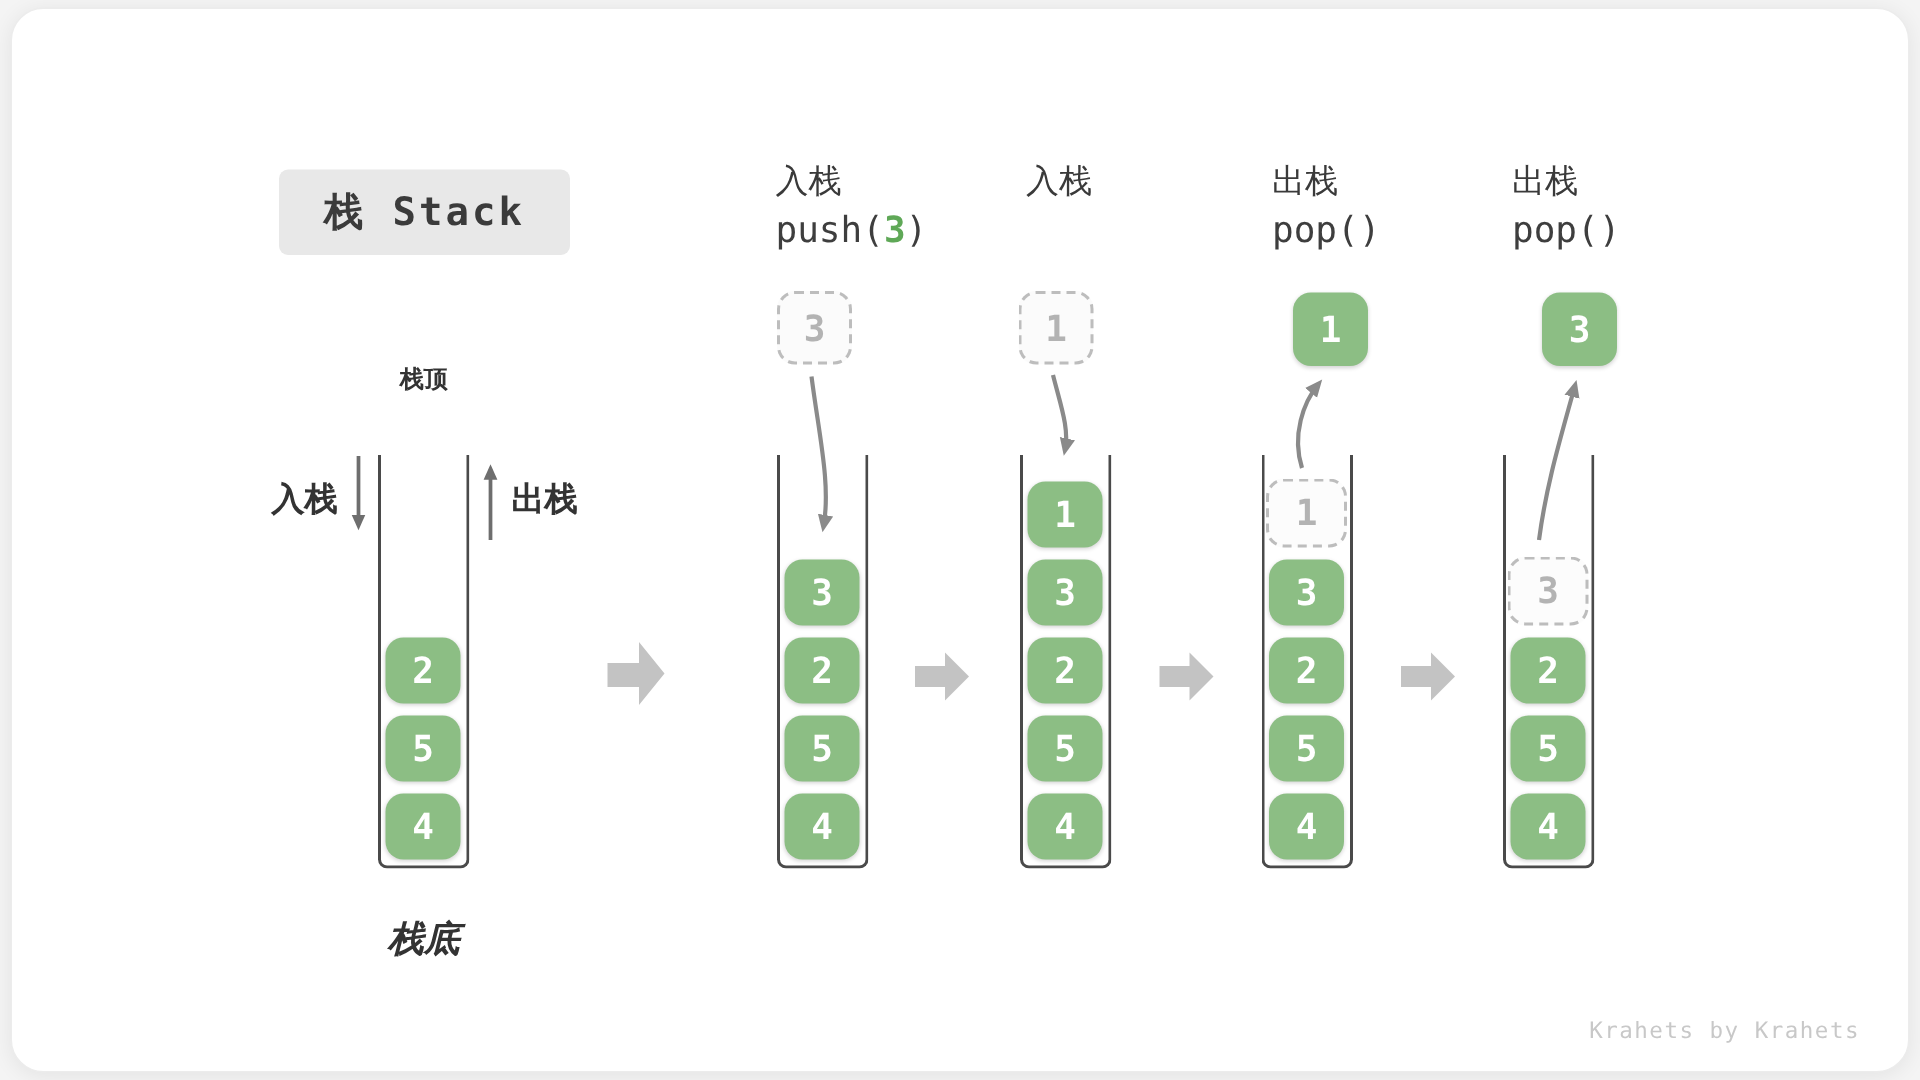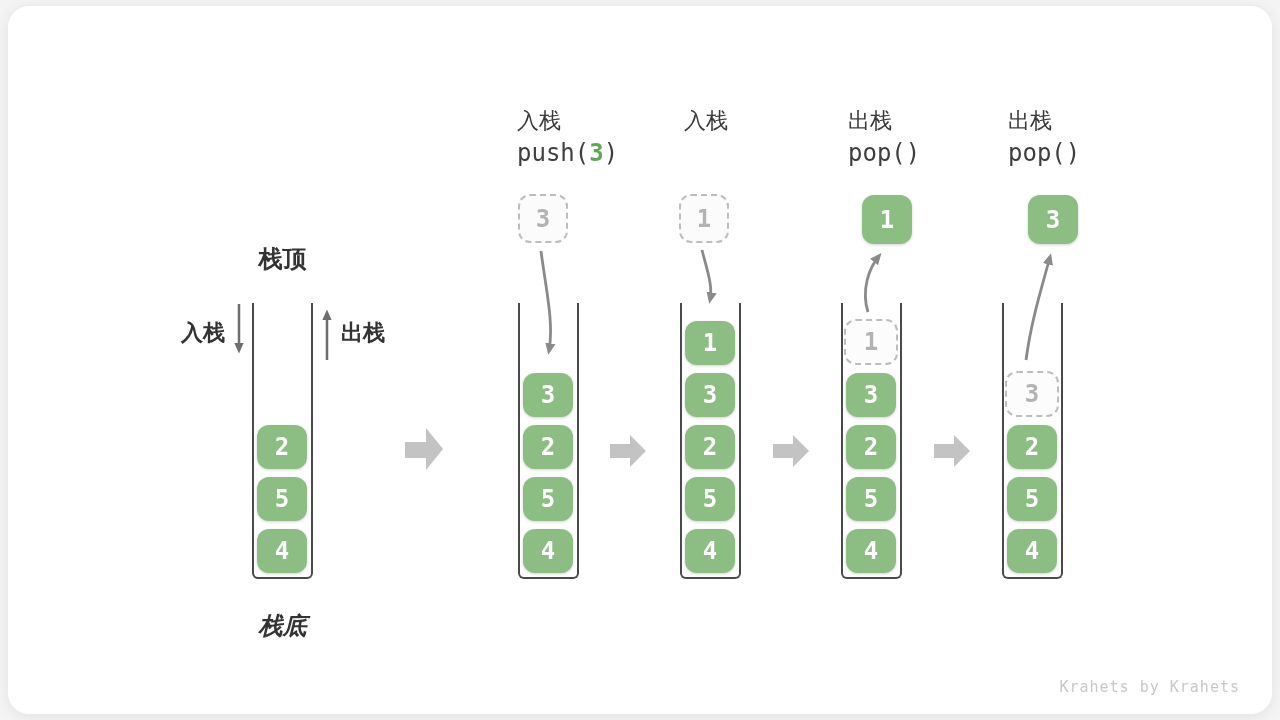--- a/index.html
+++ b/index.html
@@ -15,21 +15,21 @@
 
   
   .op{position:absolute;top:106px;width:170px;}
   .op-cn{font-size:22px;font-weight:500;color:#3a3a3a;line-height:30px;}
   .op-code{font-family:"DejaVu Sans Mono",monospace;font-size:24px;font-weight:500;
            color:#3e3e3e;line-height:34px;}
   .op-code .arg{color:#5fa857;font-weight:700;}
 
   
   .lbl{position:absolute;font-weight:700;color:#333333;}
-  .lbl-top{left:252px;top:243px;width:61px;text-align:center;font-size:24px;}
+  .lbl-top{left:252px;top:243px;width:61px;text-align:center;font-size:16px;}
   .lbl-bottom{left:252px;top:610px;width:61px;text-align:center;font-size:24px;font-style:italic;}
   .lbl-push{left:177px;top:318px;width:48px;text-align:right;font-size:22px;}
   .lbl-pop{left:341px;top:318px;width:48px;text-align:left;font-size:22px;}
 
   
   .stack{position:absolute;top:303px;width:61px;height:276px;box-sizing:border-box;
          border-left:2px solid #4a4a4a;border-right:2px solid #4a4a4a;
          border-bottom:2px solid #4a4a4a;border-radius:0 0 6px 6px;background:#ffffff;}
   .cell{position:absolute;left:3px;width:50px;height:44px;border-radius:12px;background:#8cbe84;
         color:#ffffff;font-family:"DejaVu Sans Mono",monospace;font-size:24px;font-weight:700;
@@ -51,20 +51,23 @@
 
   .watermark{position:absolute;right:40px;bottom:24px;font-family:"DejaVu Sans Mono",monospace;
              font-size:15px;color:#c8c8c8;letter-spacing:1px;}
 </style>
 </head>
 <body>
 
 <div class="canvas">
   <div class="card"></div>
 
+  <div class="title-box">
+    <span>栈 Stack</span>
+  </div>
 
   <div class="op" style="left:517px">
     <div class="op-cn">入栈</div>
     <div class="op-code"><span>push(</span><span class="arg">3</span><span>)</span></div>
   </div>
   <div class="op" style="left:684px">
     <div class="op-cn">入栈</div>
   </div>
   <div class="op" style="left:848px">
     <div class="op-cn">出栈</div>

